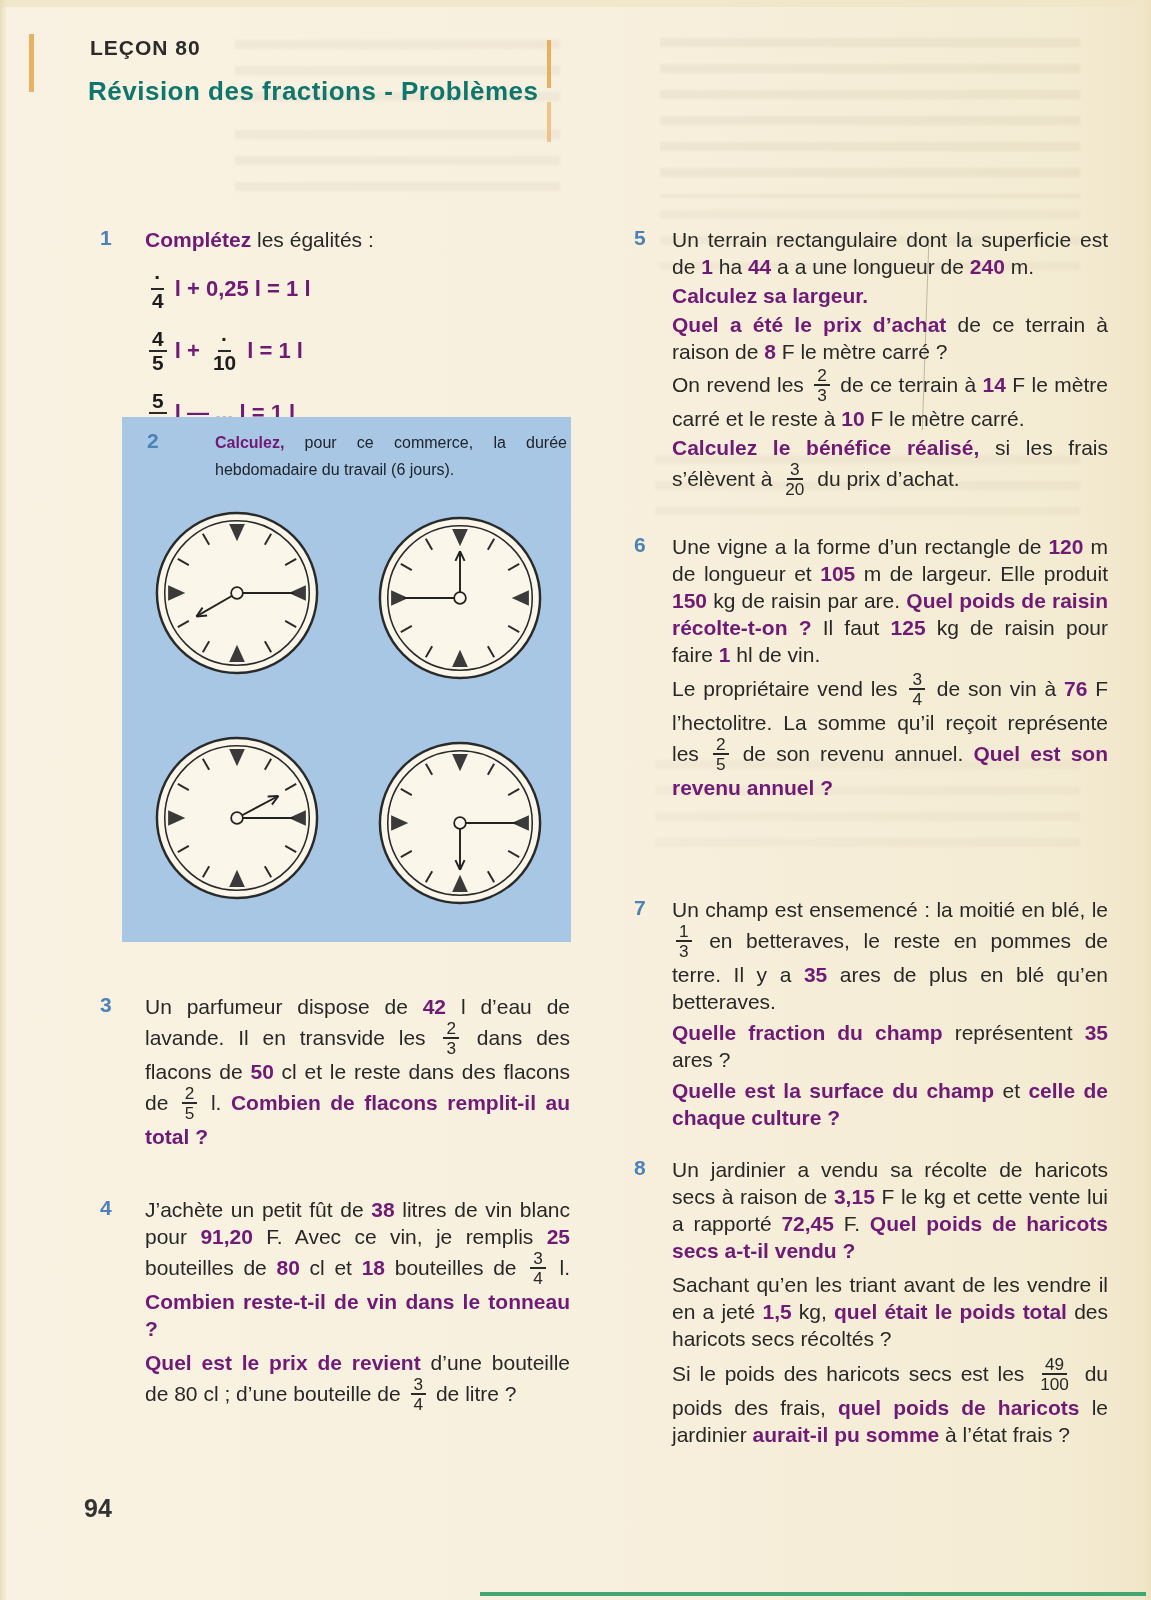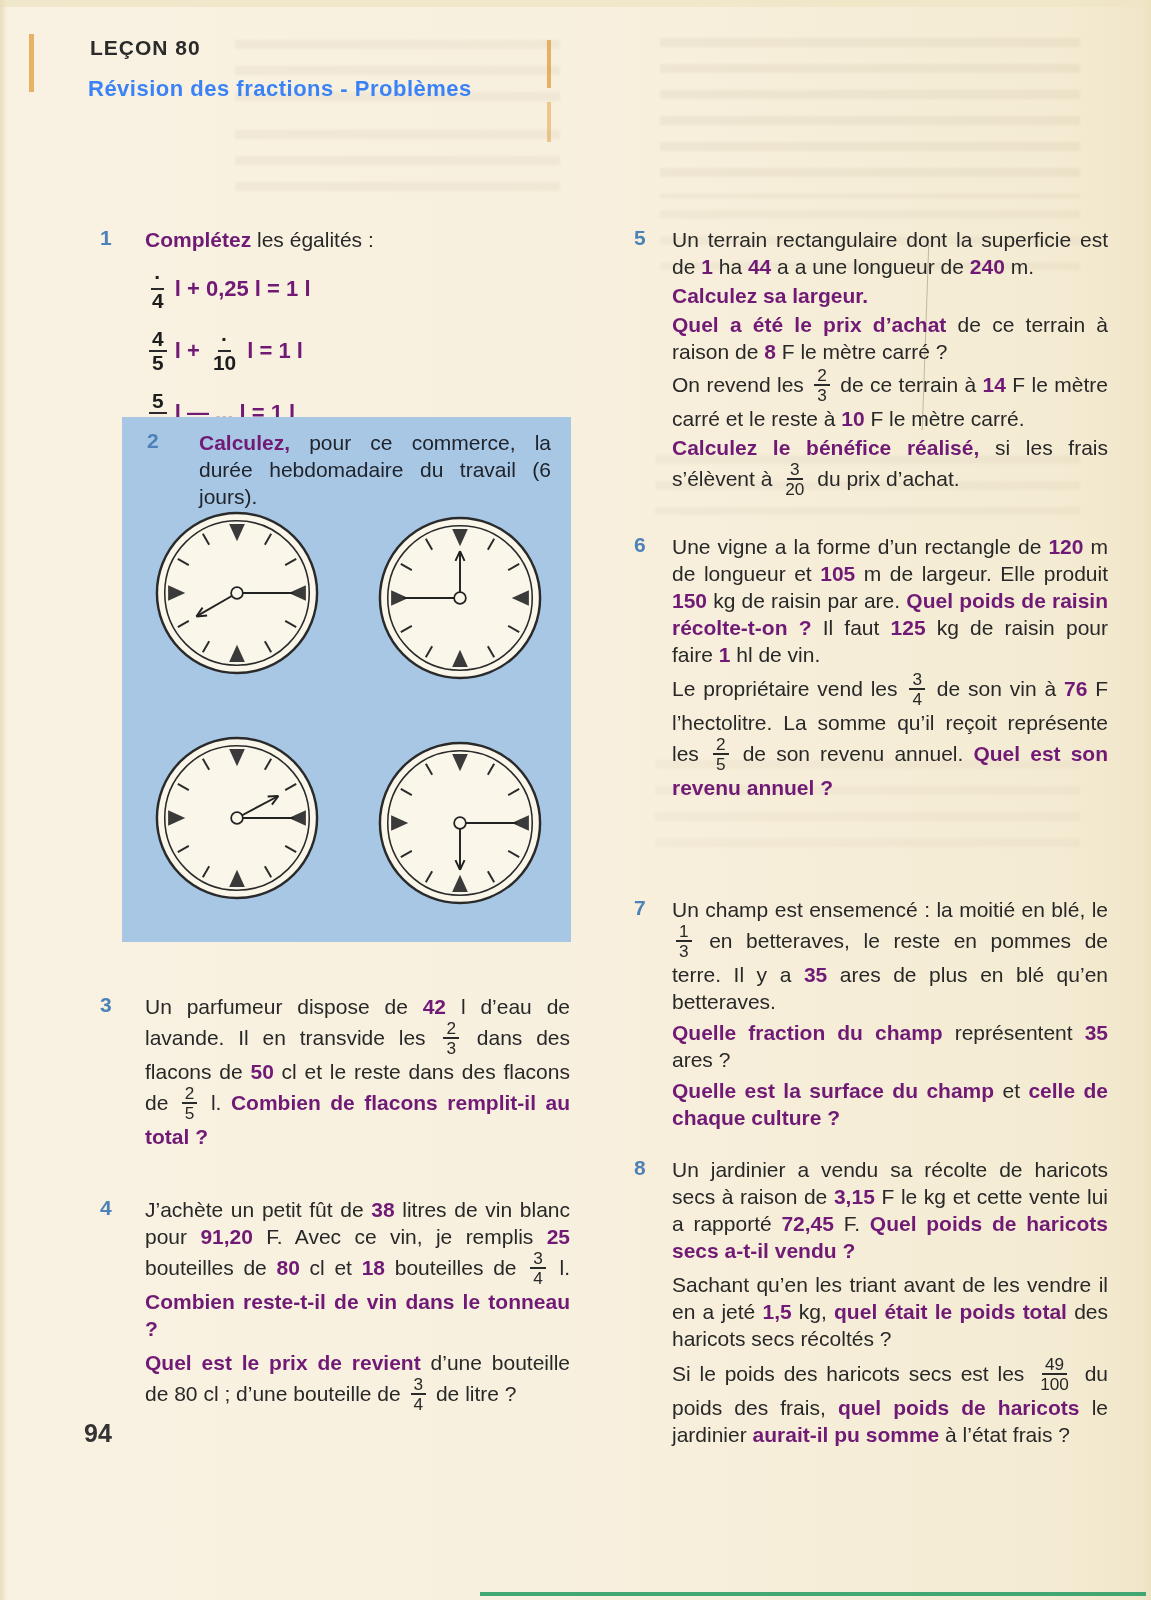--- a/index.html
+++ b/index.html
@@ -7,22 +7,22 @@
     width:1151px;height:1600px;position:relative;overflow:hidden;
     font-family:"Liberation Sans","DejaVu Sans",sans-serif;
     background:linear-gradient(90deg,#f9f2e2 0%,#f8f0de 50%,#f4ebd3 92%,#f1e6c9 100%);
     color:#272727;
   }
   .edge-top{position:absolute;left:0;top:0;width:100%;height:7px;background:#efe5c6;opacity:.8;}
   .edge-left{position:absolute;left:0;top:0;width:7px;height:100%;background:linear-gradient(90deg,#e9dcba,rgba(233,220,186,0));}
   .edge-right{position:absolute;right:0;top:0;width:9px;height:100%;background:linear-gradient(270deg,#eee2c0,rgba(238,226,192,0));}
 
   .lesson{position:absolute;left:90px;top:36px;font-size:21px;font-weight:700;letter-spacing:1px;color:#2b2b2b;}
-  .title{position:absolute;left:88px;top:76px;font-size:22px;font-weight:700;letter-spacing:.5px;color:#3b82f6;}
-  .pageno{position:absolute;left:84px;top:1419px;font-size:25px;font-weight:700;color:#333;}
+  .title{position:absolute;left:88px;top:76px;font-size:26px;font-weight:700;letter-spacing:.5px;color:#0f766e;}
+  .pageno{position:absolute;left:84px;top:1494px;font-size:25px;font-weight:700;color:#333;}
 
   .prob{position:absolute;display:flex;align-items:flex-start;}
   .prob.lcol{left:88px;width:482px;}
   .prob.rcol{left:628px;width:480px;}
   .pnum{flex:none;font-size:21px;font-weight:700;color:#4d82b8;}
   .lcol .pnum{width:57px;padding-left:12px;box-sizing:border-box;}
   .rcol .pnum{width:44px;padding-left:6px;box-sizing:border-box;}
   .ptext{flex:1;font-size:21px;line-height:27px;text-align:justify;color:#282828;}
   .ptext p{margin:0 0 7px 0;}
   .b, .ptext .b{font-weight:700;color:#701a75;}
@@ -30,21 +30,21 @@
   .frac{display:inline-flex;flex-direction:column;align-items:center;vertical-align:middle;
         line-height:1.05;font-size:.82em;margin:0 4px;position:relative;top:-1px;}
   .frac .num{padding:0 3px;border-bottom:2px solid #2a2a2a;}
   .frac .den{padding:0 3px;}
   .eq{font-weight:700;font-size:22px;margin:14px 0 16px 0;color:#1d1d1d;}
   .eq .frac{font-size:.95em;margin-right:2px;}
 
   .bluebox{position:absolute;left:122px;top:417px;width:449px;height:525px;background:#a8c7e4;}
   .bluebox .boxrow{display:flex;padding-top:12px;}
   .bluebox .pnum{width:77px;padding-left:25px;box-sizing:border-box;}
-  .bluebox .btext{width:352px;font-size:21px;line-height:27px;text-align:justify;color:#20242c;}
+  .bluebox .btext{width:352px;font-size:16px;line-height:27px;text-align:justify;color:#20242c;margin-left:16px;}
   .clock{position:absolute;width:166px;height:166px;}
   .clock svg{width:100%;height:100%;display:block;}
 
   .ghost{position:absolute;opacity:.5;filter:blur(1.2px);pointer-events:none;
          background:repeating-linear-gradient(180deg,rgba(125,108,78,.13) 0 9px,rgba(125,108,78,0) 9px 26px);}
   .mark-orange{position:absolute;background:#e29c3a;opacity:.75;}
   .scratch{position:absolute;left:925px;top:245px;width:1px;height:185px;background:rgba(95,85,60,.35);transform:rotate(2deg);}
   .green-line{position:absolute;left:480px;top:1592px;width:666px;height:4px;background:#2f9e68;opacity:.9;}
 </style>
 </head>

